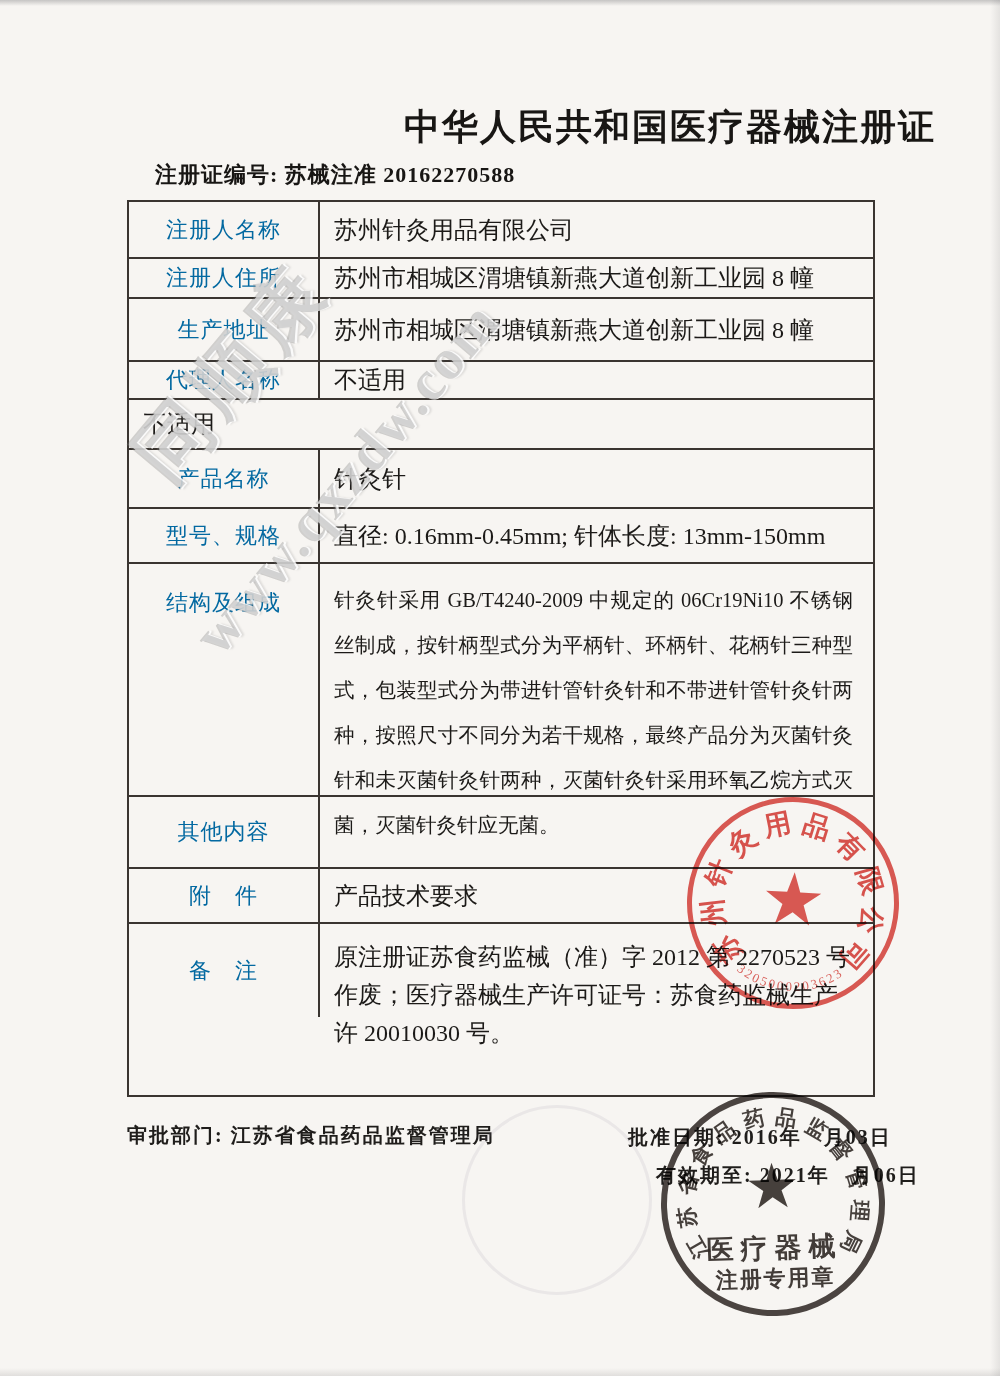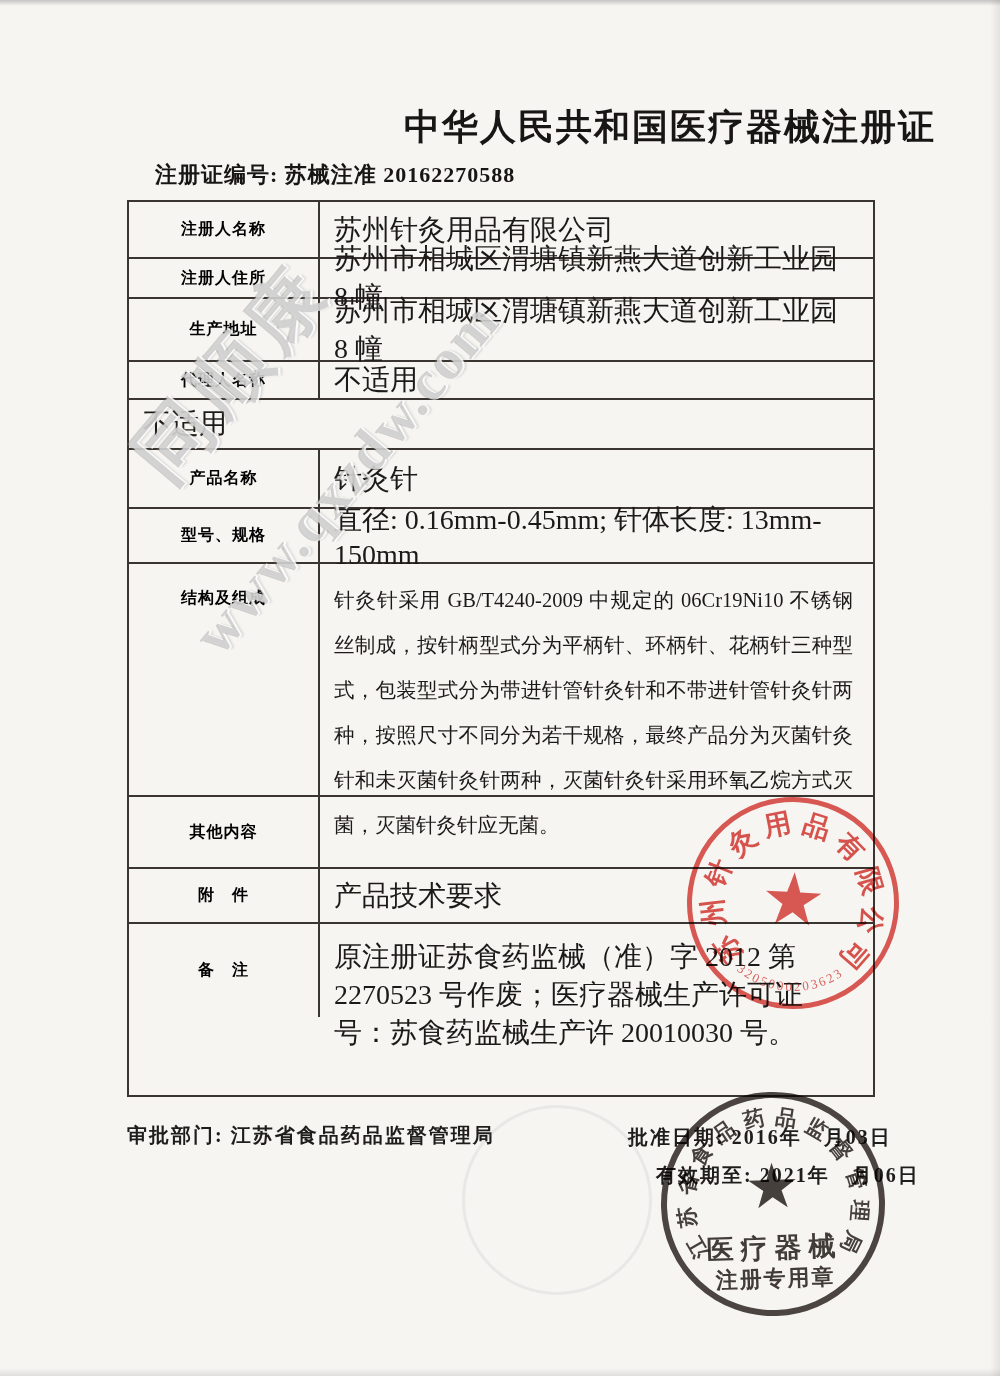--- a/index.html
+++ b/index.html
@@ -21,24 +21,24 @@
     letter-spacing:1px;color:#181614;}
 
   .ctable{position:absolute;left:127px;top:200px;width:748px;height:897px;
     border:2px solid #3a3531;background:transparent;}
   .trow{display:flex;border-bottom:2px solid #3a3531;}
   .trow:last-child{border-bottom:none;justify-content:center;}
   .r1{height:57px}.r2{height:40px}.r3{height:63px}.r4{height:38px}
   .r5{height:50px}.r6{height:59px}.r7{height:55px}.r8{height:233px}
   .r9{height:59px}.r10{height:55px}.r11{height:72px}.r12{height:93px}
   .tlabel{width:191px;border-right:2px solid #3a3531;display:flex;
-    align-items:center;justify-content:center;font-weight:bold;font-size:16px;
-    letter-spacing:1px;color:#000000;}
+    align-items:center;justify-content:center;font-weight:normal;font-size:22px;
+    letter-spacing:1px;color:#0369a1;}
   .tvalue{flex:1;display:flex;align-items:center;padding:0 16px 0 14px;
-    font-size:28px;color:#1c1a18;}
+    font-size:24px;color:#1c1a18;}
   .r8 .tlabel{align-items:flex-start;padding-top:24px;}
   .r8 .tvalue{display:block;padding:14px 20px 0 14px;font-size:20.5px;
     line-height:45px;text-align:justify;}
   .r12 .tvalue{display:block;padding:14px 20px 0 14px;line-height:38px;}
 
   .footer-dept{position:absolute;left:127px;top:1122px;font-size:20px;
     font-weight:bold;letter-spacing:2px;}
   .footer-date1{position:absolute;left:628px;top:1124px;font-size:20px;
     font-weight:bold;letter-spacing:2px;}
   .footer-date2{position:absolute;left:656px;top:1162px;font-size:20px;

